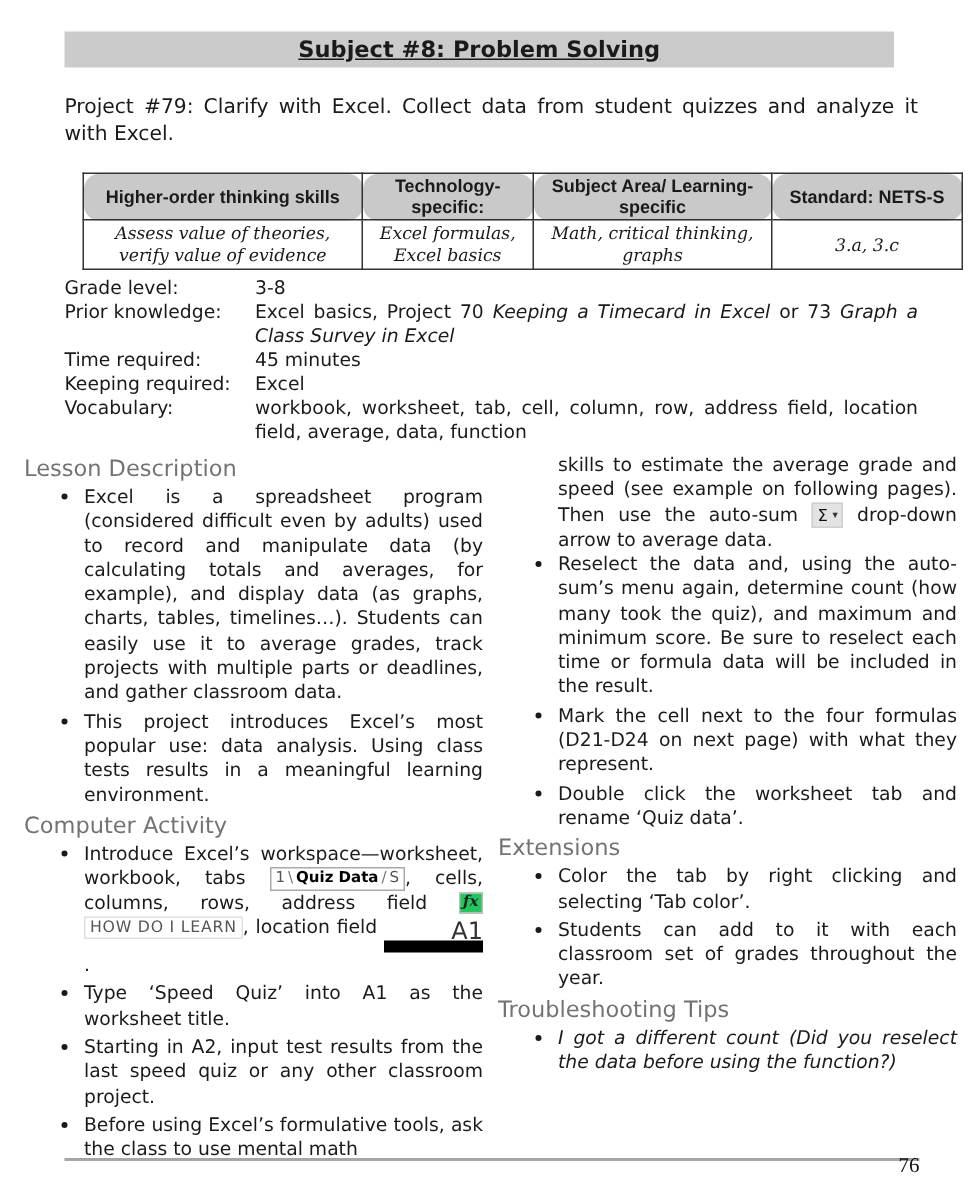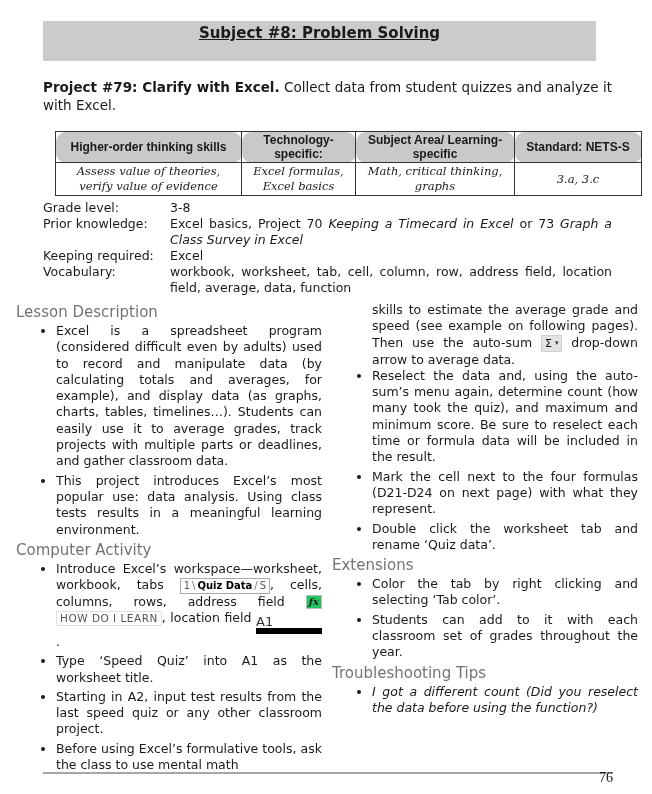--- a/index.html
+++ b/index.html
@@ -3,30 +3,30 @@
 <meta charset="utf-8">
 <style>
   html,body{margin:0;padding:0;background:#888;}
   .page{
     width:652px;height:794px;position:relative;background:#ffffff;
     font-family:"DejaVu Sans",sans-serif;color:#1a1a1a;overflow:hidden;
     margin:0 auto;
   }
   
   .title-bar{
-    margin:21px 56px 0 43px;height:40px;background:#cbcbcb;
+    margin:21px 56px 0 43px;height:24px;background:#cbcbcb;
     text-align:center;line-height:24px;
     font-size:15px;font-weight:bold;
   }
   .title-bar span{text-decoration:underline;}
   
   .intro{
     margin:17px 40px 0 43px;font-size:13.5px;line-height:18px;text-align:justify;
   }
-  .intro .b{font-weight:bold;}
+  .intro .b{font-weight:normal;}
   
   table.skills{
     margin:17px 0 0 55px;border-collapse:collapse;width:550px;
     table-layout:fixed;
   }
   table.skills td,table.skills th{
     border:1px solid #333;text-align:center;vertical-align:middle;padding:1px 4px;
   }
   table.skills th{
     background:#c9c9c9;font-family:"Liberation Sans",sans-serif;
@@ -65,22 +65,22 @@
     display:inline-block;vertical-align:middle;background:#22c55e;border:1px solid #bbb;
     font-family:"DejaVu Serif",serif;font-style:italic;font-weight:bold;
     font-size:10px;line-height:12px;padding:0 2px;color:#222;
   }
   .addr-text{
     display:inline-block;vertical-align:middle;border:1px solid #e0e0e0;
     font-size:10.5px;line-height:13px;color:#555;padding:0 3px;letter-spacing:.5px;
     white-space:nowrap;
   }
   .name-box{
-    display:inline-block;vertical-align:-4px;width:66px;text-align:left;
-    font-size:13px;line-height:13px;border-bottom:6px solid #000000;color:#333;
+    display:inline-block;vertical-align:-4px;width:66px;text-align:right;
+    font-size:16px;line-height:13px;border-bottom:8px solid #000000;color:#333;
   }
   .autosum{
     display:inline-block;vertical-align:middle;background:#e3e3e3;border:1px solid #cfcfcf;
     padding:0 3px;font-size:11px;line-height:15px;color:#111;white-space:nowrap;
   }
   .autosum .arrow{font-size:7px;color:#333;margin-left:3px;vertical-align:2px;}
   
   .footer-line{position:absolute;left:43px;top:772px;width:570px;height:2px;background:#a6a6a6;}
   .page-number{
     position:absolute;top:770px;right:39px;
@@ -116,20 +116,24 @@
     </table>
 
   <div class="meta">
     <div class="meta-row">
       <span class="meta-label">Grade level:</span>
       <span class="meta-value">3-8</span>
     </div>
     <div class="meta-row">
       <span class="meta-label">Prior knowledge:</span>
       <span class="meta-value"><span>Excel basics, Project 70 </span><span class="i">Keeping a Timecard in Excel</span><span> or 73 </span><span class="i">Graph a Class Survey in Excel</span></span>
+    </div>
+    <div class="meta-row">
+      <span class="meta-label">Time required:</span>
+      <span class="meta-value">45 minutes</span>
     </div>
     <div class="meta-row">
       <span class="meta-label">Keeping required:</span>
       <span class="meta-value">Excel</span>
     </div>
     <div class="meta-row">
       <span class="meta-label">Vocabulary:</span>
       <span class="meta-value">workbook, worksheet, tab, cell, column, row, address field, location field, average, data, function</span>
     </div>
   </div>

